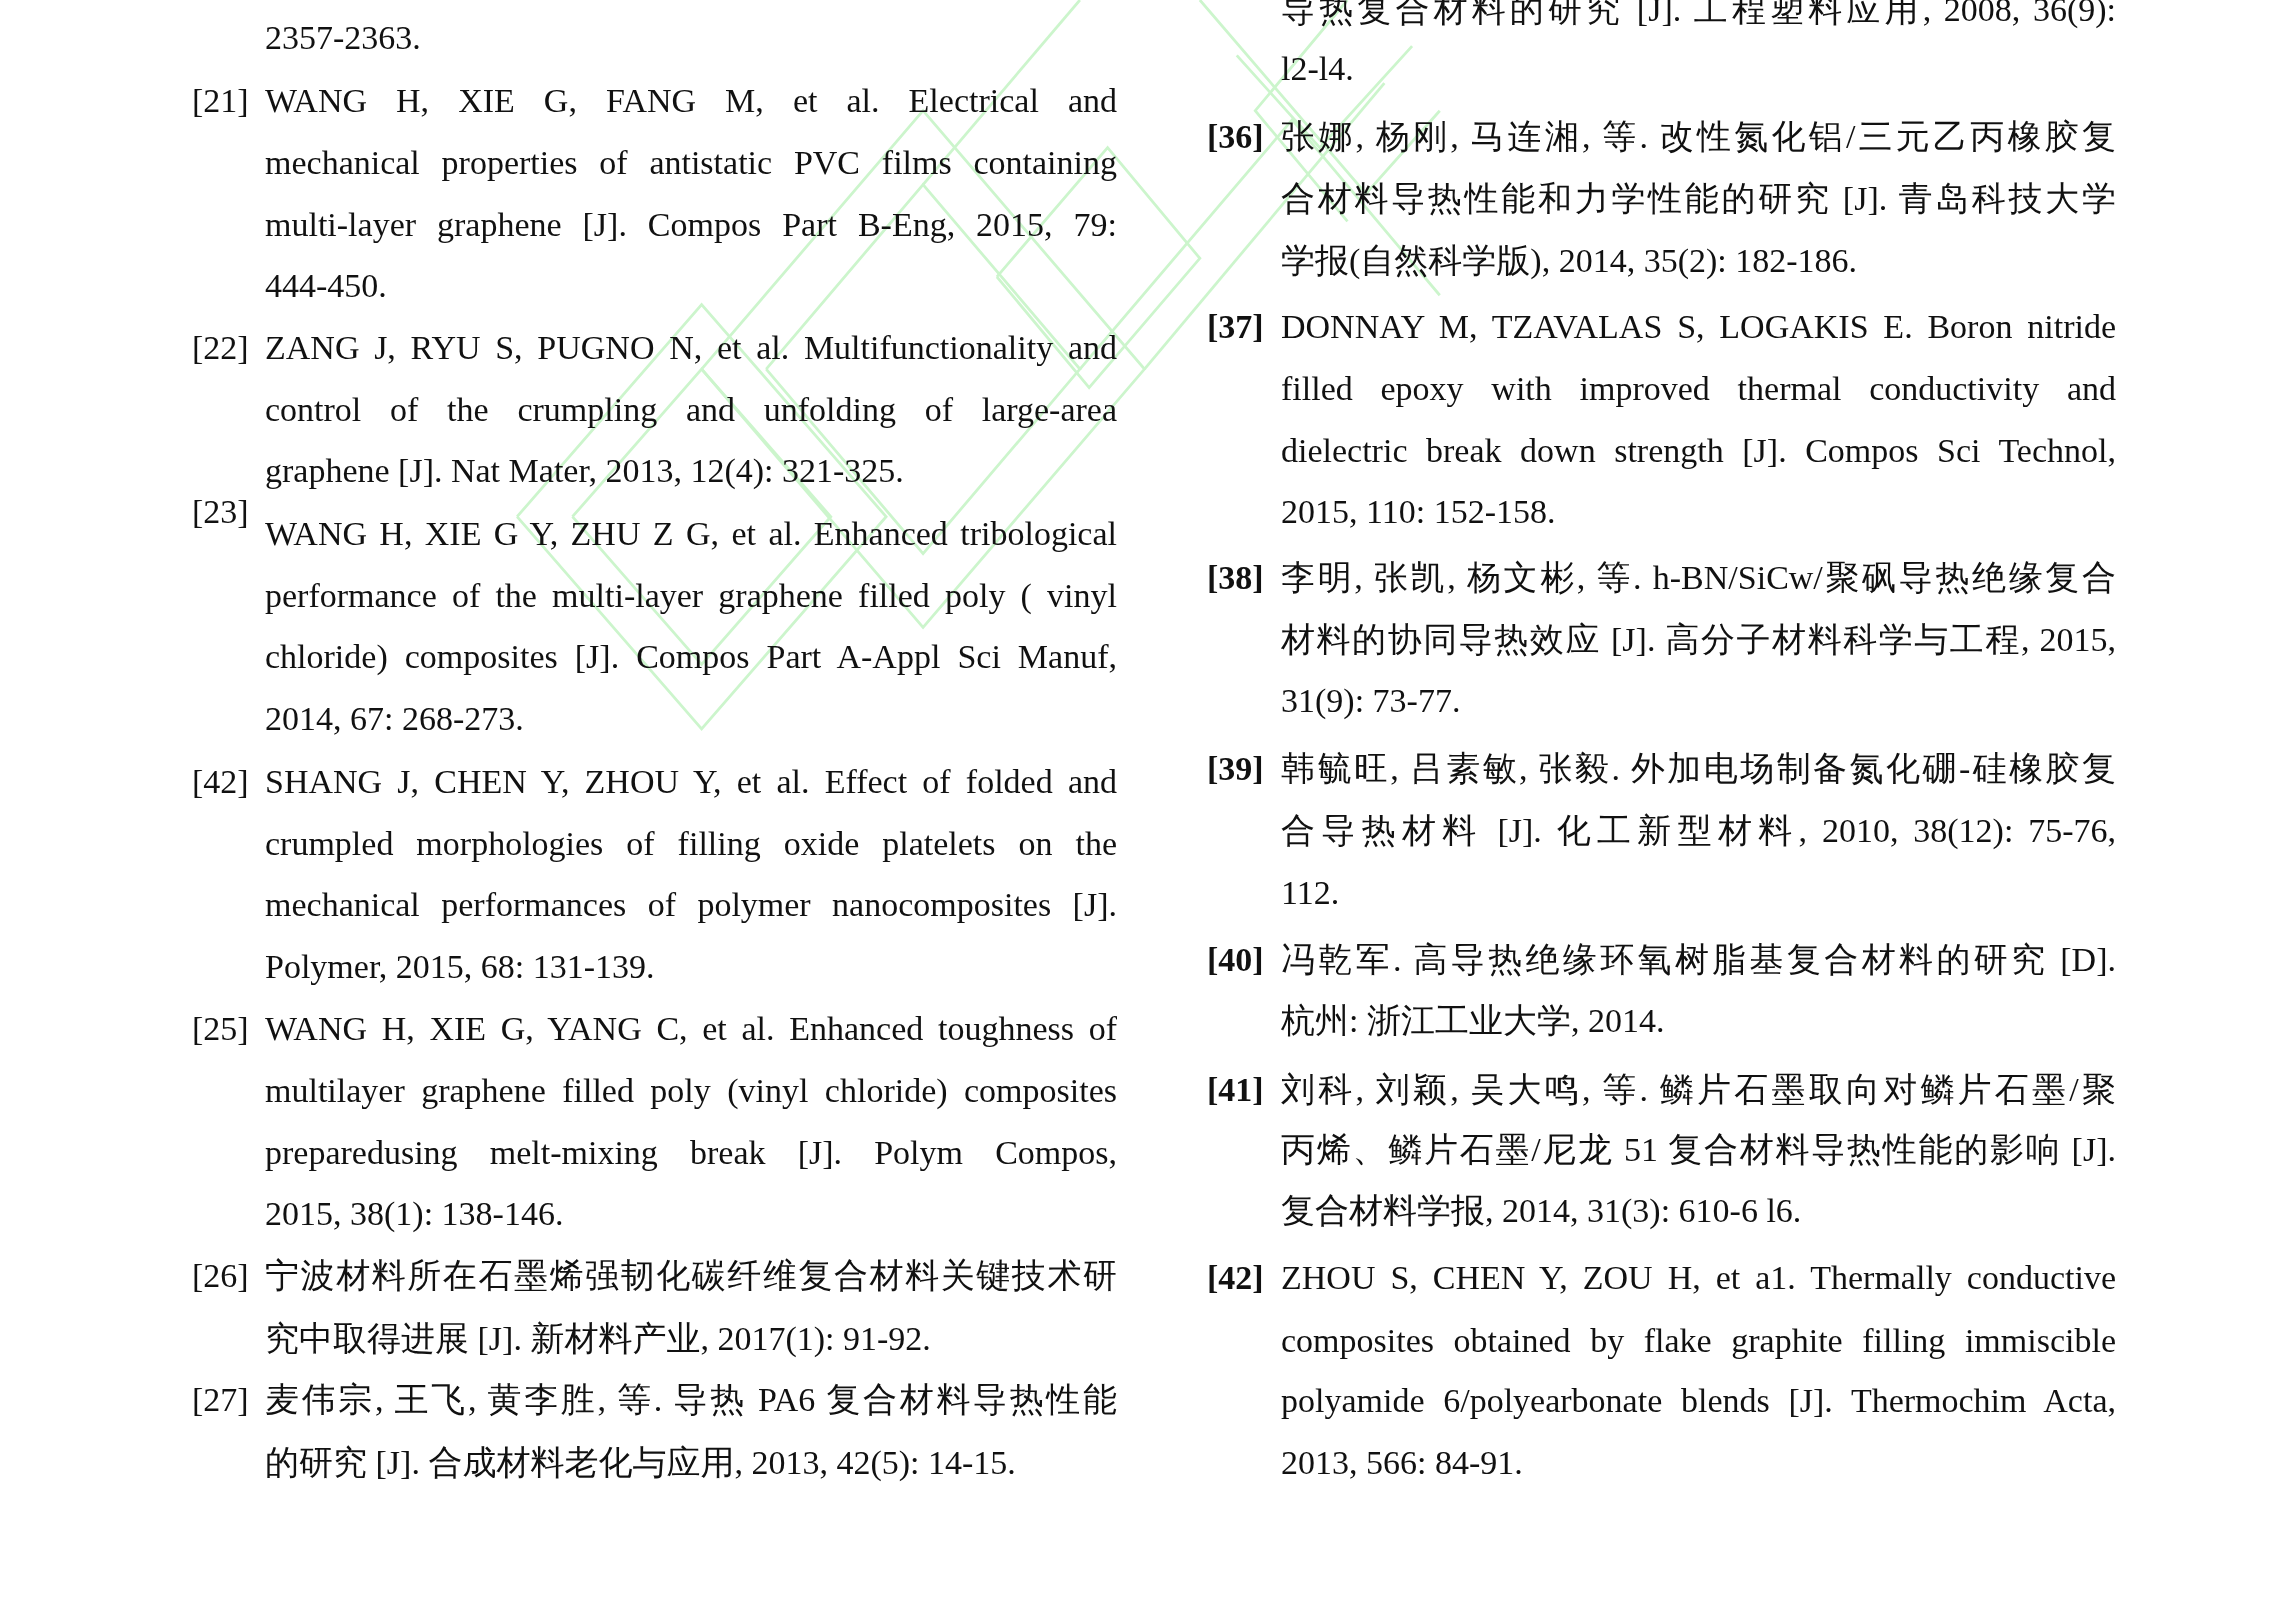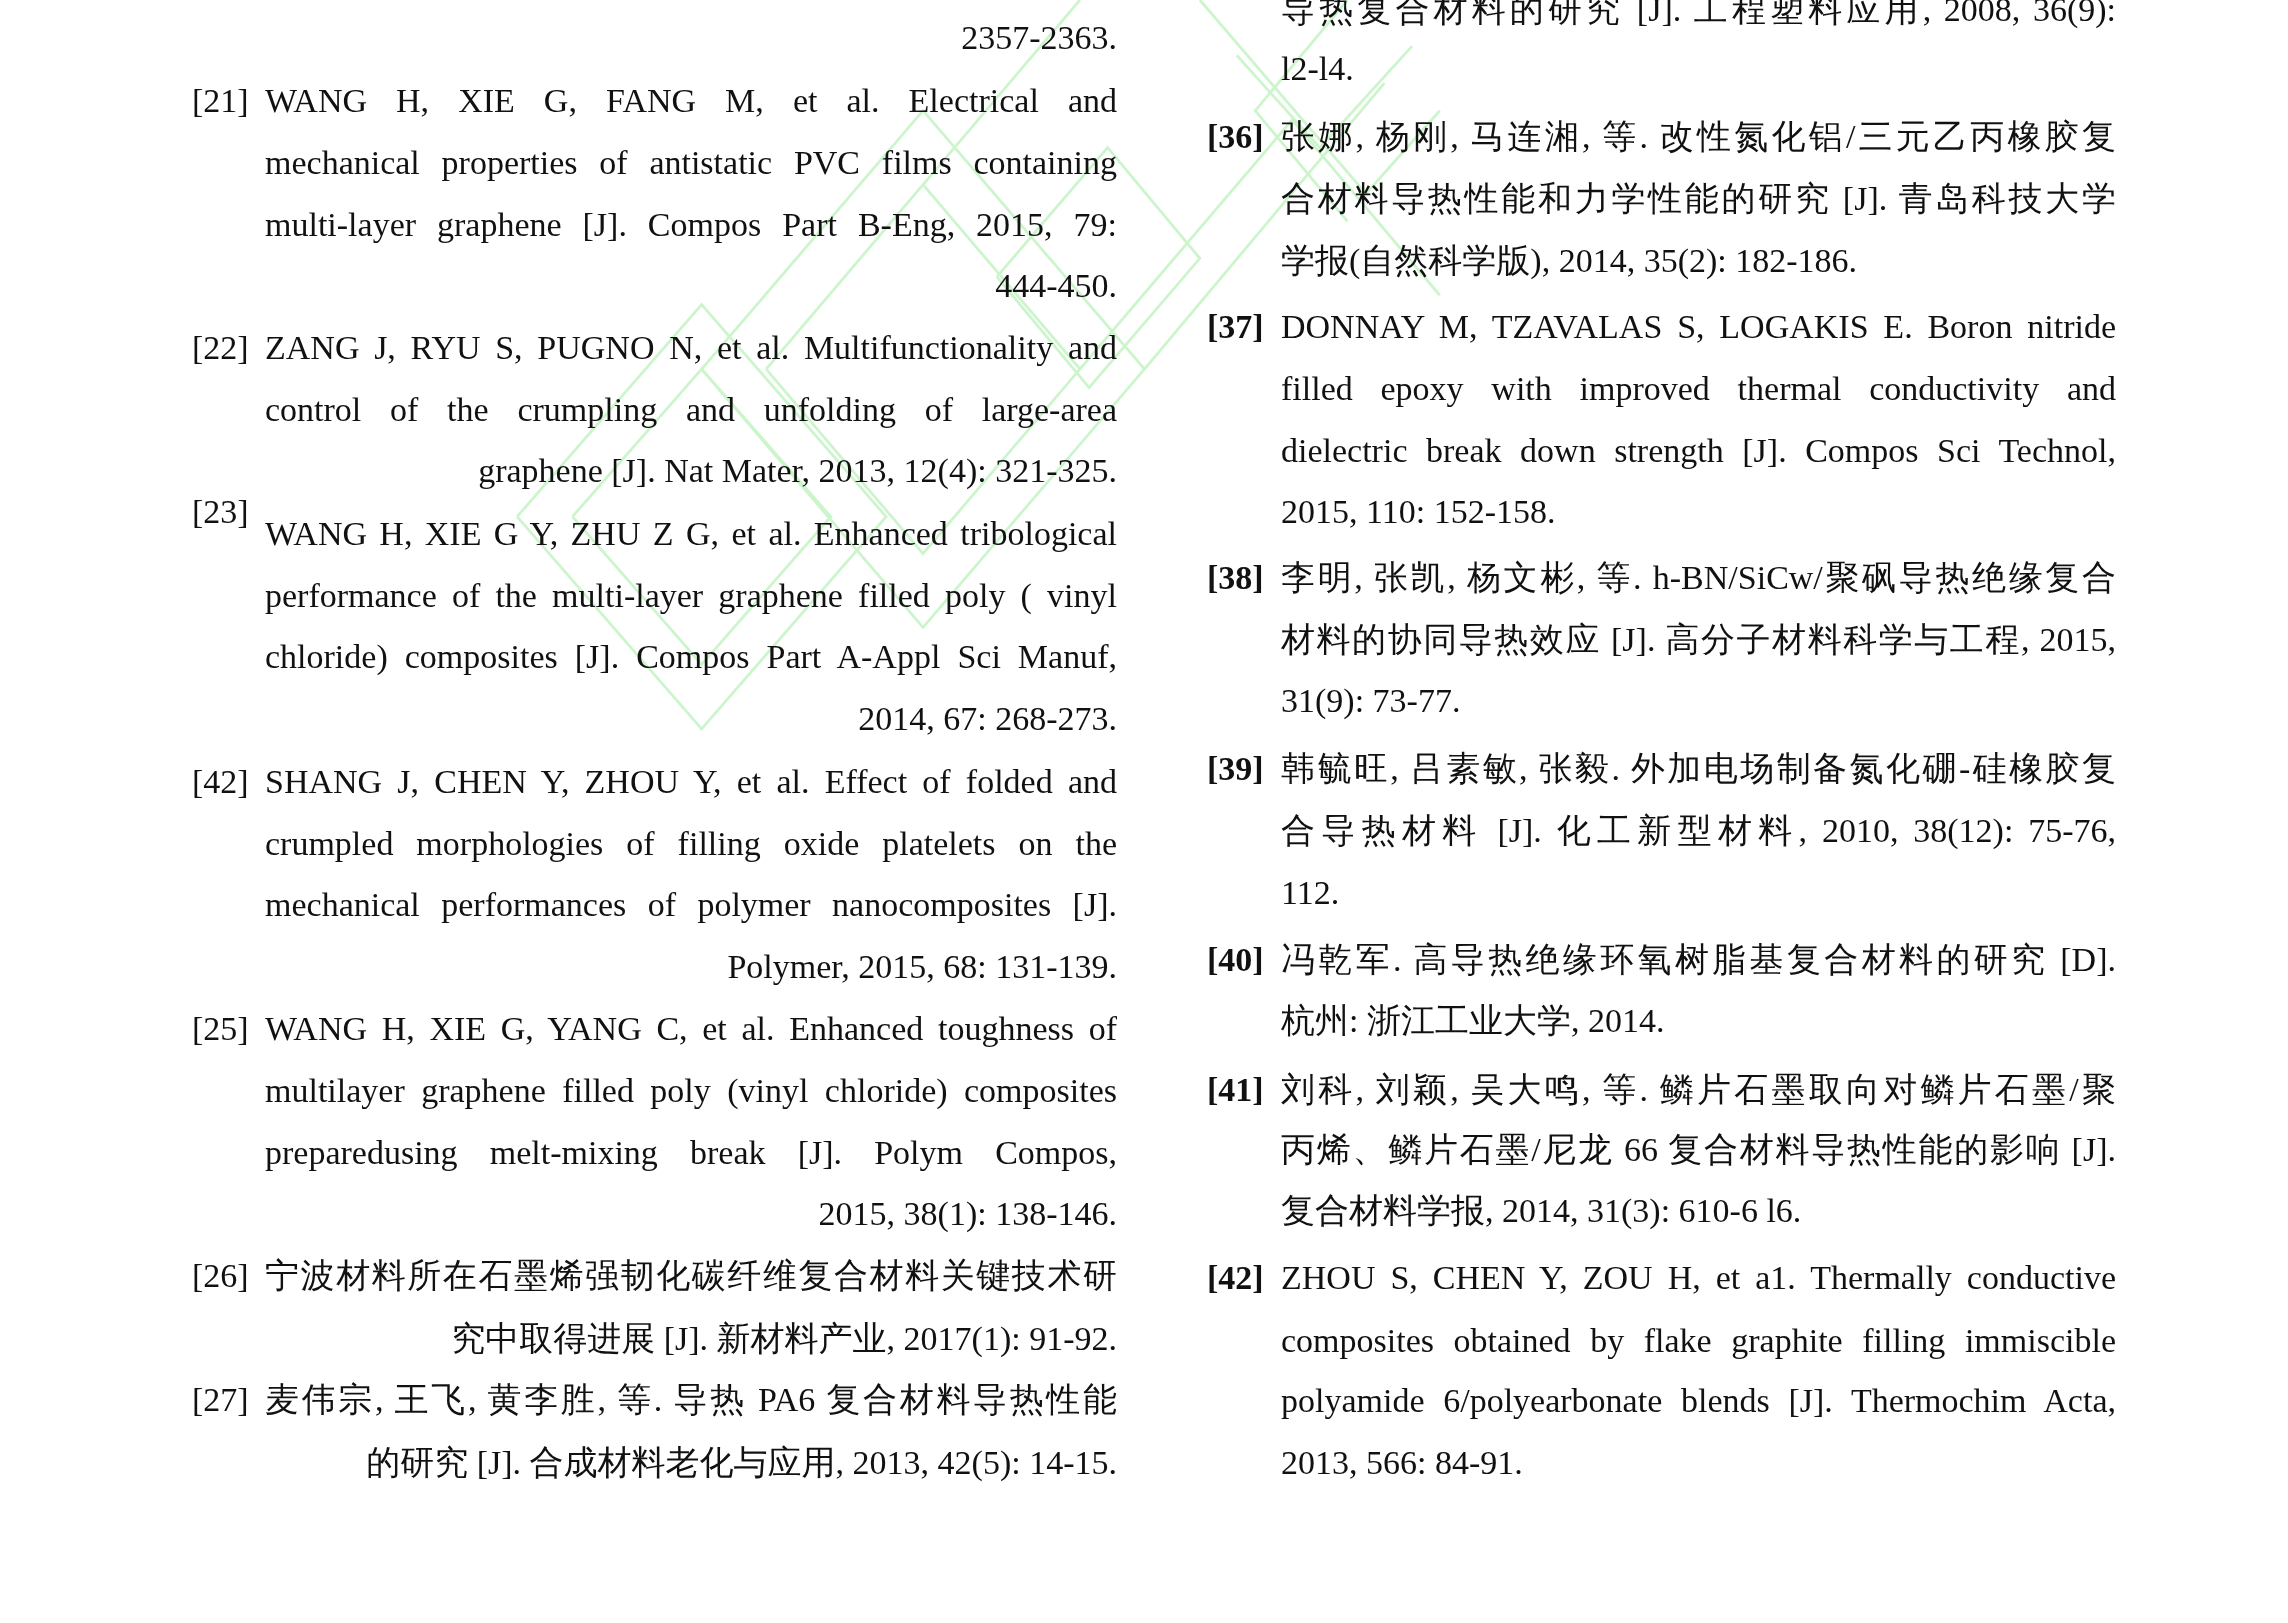--- a/index.html
+++ b/index.html
@@ -23,21 +23,21 @@
       height: 1623px;
       pointer-events: none;
     }
     .line {
       position: absolute;
       font-size: 34px;
       line-height: 41px;
       white-space: nowrap;
       letter-spacing: 0;
     }
-    .left-col .line { left: 265px; width: 852px; text-align: right; }
+    .left-col .line { left: 265px; width: 852px; }
     .right-col .line { left: 1281px; width: 835px; }
     .line.justify {
       text-align: justify;
       text-align-last: justify;
       white-space: normal;
       height: 41px;
       overflow: hidden;
     }
     .ref-num {
       position: absolute;
@@ -157,21 +157,21 @@
 
   <div>
     <span class="ref-num" style="top:939px">[40]</span>
     <div class="line justify" style="top:939px">冯乾军.  高导热绝缘环氧树脂基复合材料的研究  [D].</div>
     <div class="line" style="top:1000px">杭州:  浙江工业大学, 2014.</div>
   </div>
 
   <div>
     <span class="ref-num" style="top:1069px">[41]</span>
     <div class="line justify" style="top:1069px">刘科,  刘颖,  吴大鸣,  等.  鳞片石墨取向对鳞片石墨/聚</div>
-    <div class="line justify" style="top:1129px">丙烯、鳞片石墨/尼龙  66  复合材料导热性能的影响  [J].</div>
+    <div class="line justify" style="top:1129px">丙烯、鳞片石墨/尼龙  51  复合材料导热性能的影响  [J].</div>
     <div class="line" style="top:1190px">复合材料学报, 2014, 31(3): 610-6 l6.</div>
   </div>
 
   <div>
     <span class="ref-num" style="top:1257px">[42]</span>
     <div class="line justify" style="top:1257px">ZHOU S, CHEN Y, ZOU H, et a1. Thermally conductive</div>
     <div class="line justify" style="top:1320px">composites obtained by flake graphite filling immiscible</div>
     <div class="line justify" style="top:1380px">polyamide 6/polyearbonate blends [J]. Thermochim Acta,</div>
     <div class="line" style="top:1442px">2013, 566: 84-91.</div>
   </div>

